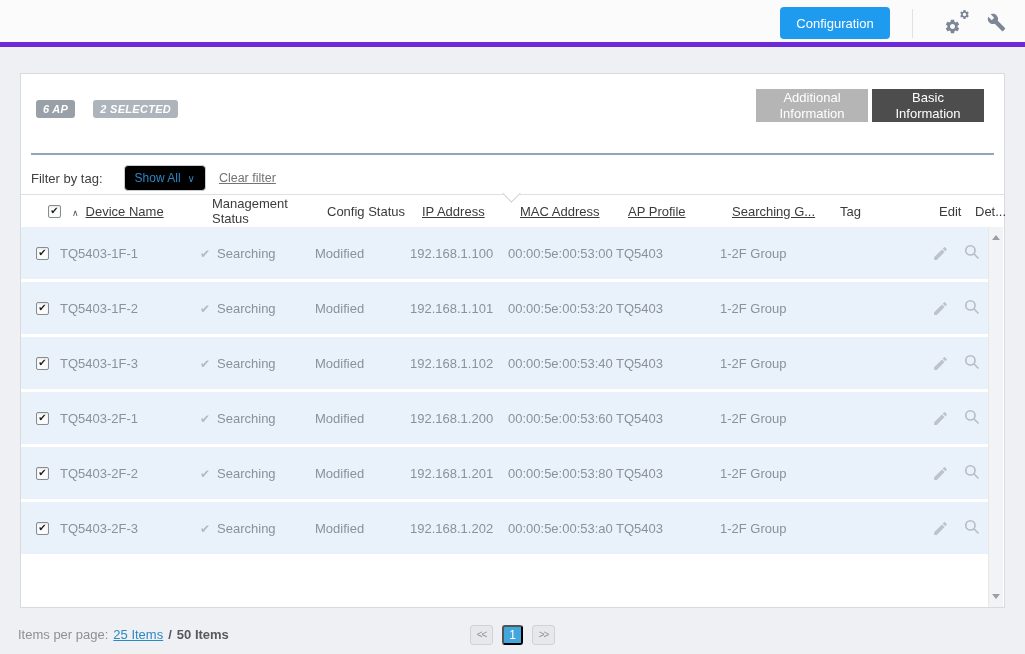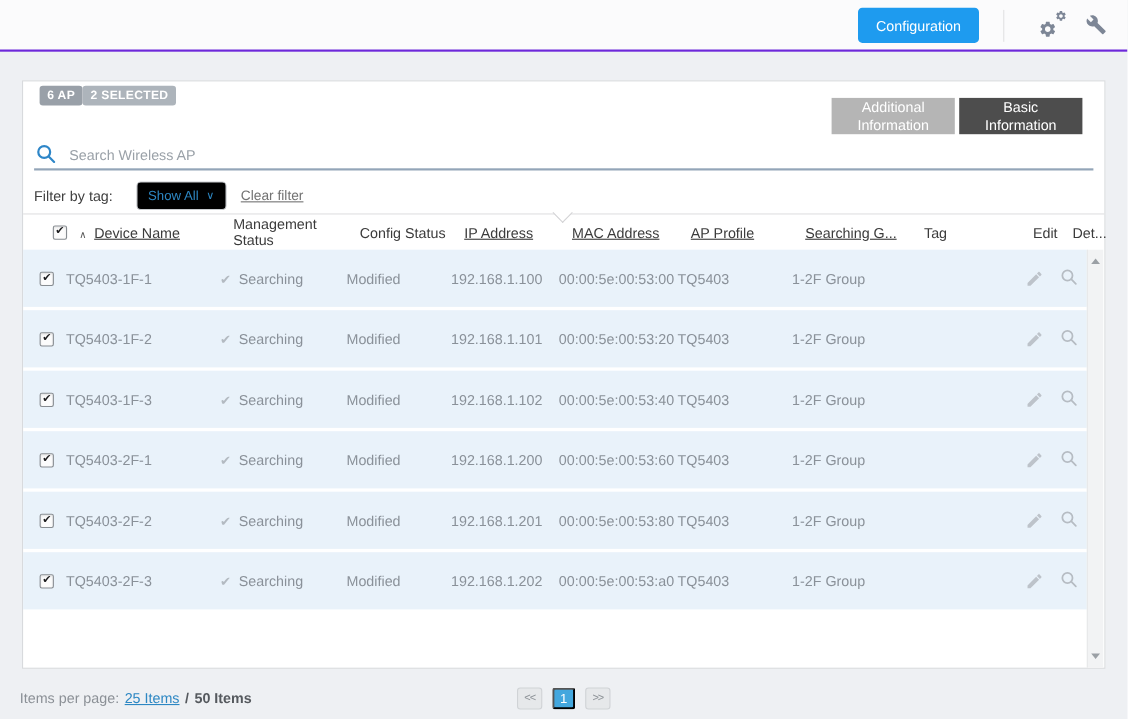--- a/index.html
+++ b/index.html
@@ -7,21 +7,21 @@
   body {
     font-family:"Liberation Sans", sans-serif;
     background:#eef0f3;
     position:relative;
     color:#3b3b3b;
   }
 
   
   .topbar {
     position:absolute; top:0; left:0; right:0; height:47px;
-    background:#fbfbfc; border-bottom:2px solid #6d28d9;
+    background:#fbfbfc; border-bottom:5px solid #6d28d9;
   }
   .config-btn {
     position:absolute; right:135px; top:7px; width:110px; height:32px;
     background:#1e9bef; color:#fff; border:none; border-radius:4px;
     font-size:13px; font-family:inherit; cursor:pointer;
   }
   .topbar-divider {
     position:absolute; right:112px; top:9px; width:1px; height:29px; background:#e1e1e3;
   }
   .icon-btn { position:absolute; cursor:pointer; }
@@ -30,21 +30,21 @@
   .gear-small { position:absolute; right:0; top:0; }
   .wrench-wrap { right:18px; top:13px; width:20px; height:20px; }
 
   
   .panel {
     position:absolute; left:20px; top:73px; width:985px; height:535px;
     background:#fff; border:1px solid #d8dadd;
     --cols: 24px 140px 115px 95px 98px 108px 104px 108px 99px 36px 1fr;
   }
 
-  .badges { position:absolute; top:4px; left:15px; display:flex; gap:0; }
+  .badges { position:absolute; top:26px; left:15px; display:flex; gap:18px;font-style:italic; }
   .badge {
     color:#fff; font-size:11px; font-weight:bold; letter-spacing:.3px;
     padding:4px 7px 3px; border-radius:3px; line-height:1;
   }
   .badge-dark  { background:#99a0a8; }
   .badge-light { background:#adb4bb; }
 
   .tabs { position:absolute; top:15px; right:20px; display:flex; gap:4px; }
   .tab {
     width:112px; height:33px; color:#fff; font-size:13px; cursor:pointer;
@@ -167,27 +167,20 @@
 
   <div class="tabs">
     <div class="tab tab-inactive">
       <span>Additional Information</span>
     </div>
     <div class="tab tab-active">
       <span>Basic Information</span>
     </div>
   </div>
 
-  <div class="search-row">
-    <svg width="18" height="18" viewBox="0 0 18 18">
-      <circle cx="7.2" cy="7.2" r="5.4" fill="none" stroke="#2e86c8" stroke-width="2"></circle>
-      <line x1="11.5" y1="11.5" x2="16.2" y2="16.2" stroke="#2e86c8" stroke-width="2" stroke-linecap="round"></line>
-    </svg>
-    <input class="search-input" type="text" placeholder="Search Wireless AP" style="">
-  </div>
   <div class="search-underline"></div>
 
   <div class="filter-row">
     <span class="filter-label">Filter by tag:</span>
     <button class="tag-dropdown">
       <span>Show All</span>
       <span class="caret">∨</span>
     </button>
     <span class="clear-filter">Clear filter</span>
   </div>

